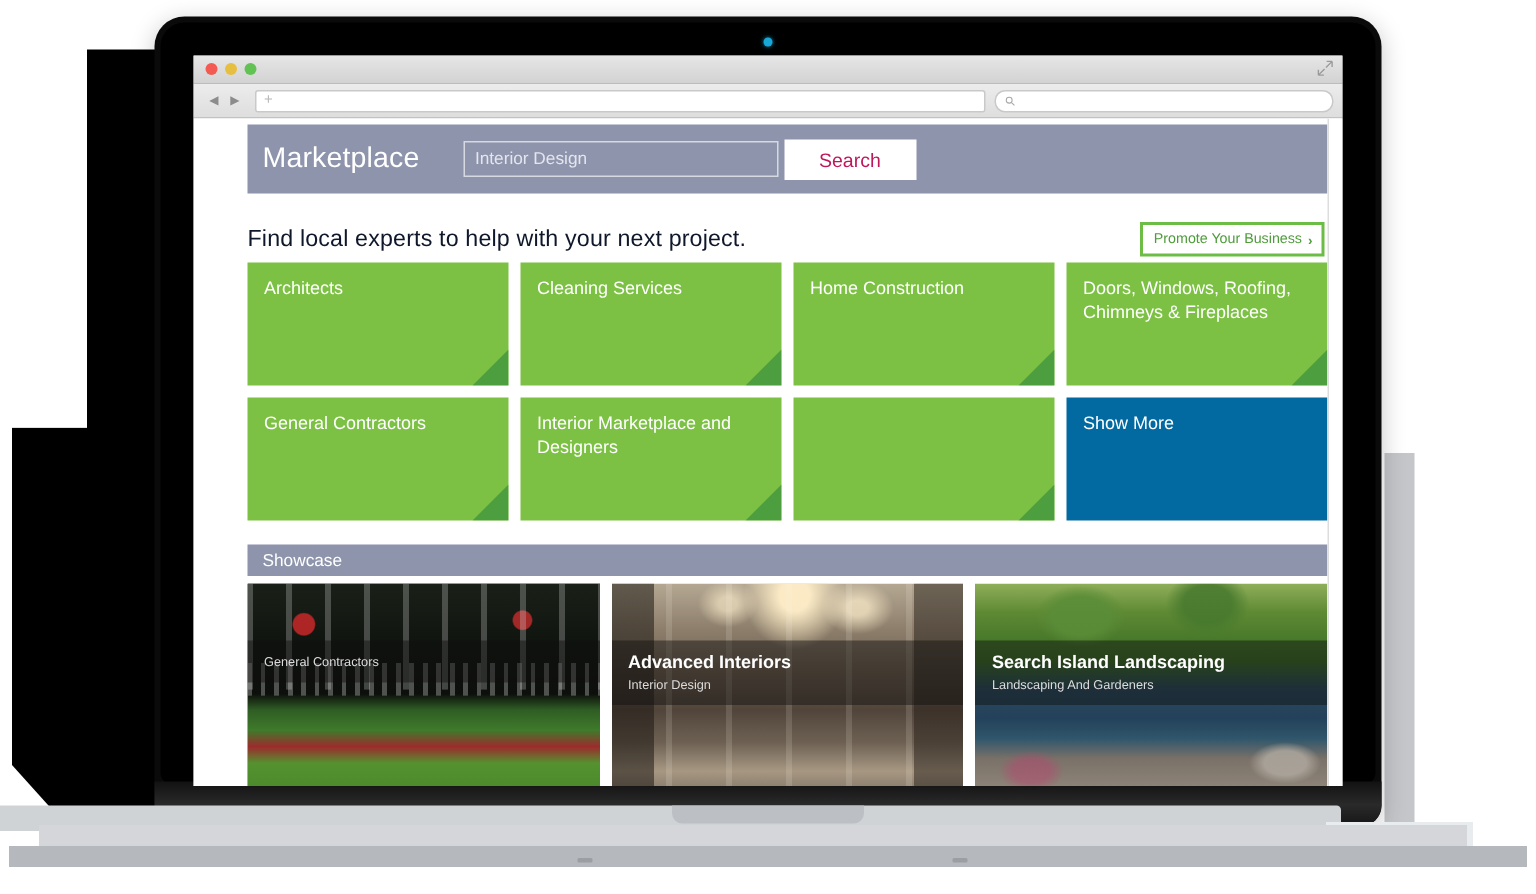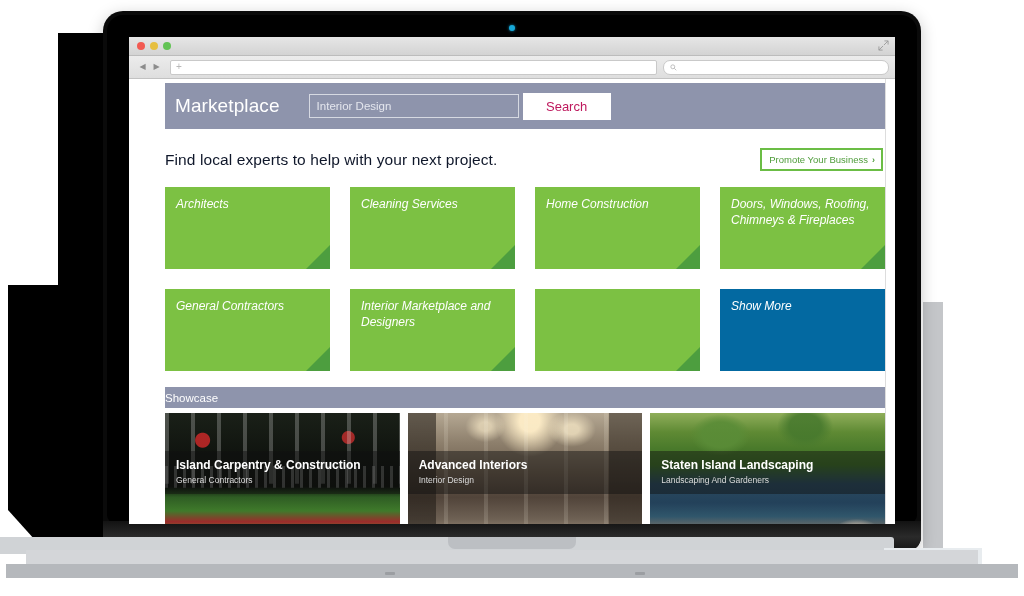--- a/index.html
+++ b/index.html
@@ -329,25 +329,24 @@
     background: #ffffff;
     display: flex;
     align-items: center;
     gap: 4px;
     cursor: pointer;
     white-space: nowrap;
   }
   .promote-btn .chev { font-size: 9px; font-weight: bold; }
 
   .tiles {
-    margin: 16px 10px 0 36px;
+    margin: 4px 10px 0 36px;
     display: grid;
     grid-template-columns: repeat(4, 1fr);
-    gap: 20px;
-    font-style: italic;
+    gap: 8px;
   }
   .tile {
     position: relative;
     height: 82px;
     background: #7cc143;
     overflow: hidden;
     cursor: pointer;
   }
   .tile.dark { background: #0369a1; }
   .tile-label {
@@ -368,20 +367,21 @@
     border-left: 24px solid transparent;
     border-bottom: 24px solid #4d9e3f;
   }
 
   .showcase-bar {
     margin: 16px 10px 0 36px;
     height: 21px;
     background: #8e94ac;
     display: flex;
     align-items: center;
+    padding-left: 10px;
   }
   .showcase-title {
     color: #ffffff;
     font-size: 11.5px;
   }
   .showcase-grid {
     margin: 5px 10px 0 36px;
     display: grid;
     grid-template-columns: repeat(3, 1fr);
     gap: 8px;
@@ -584,35 +584,34 @@
         </div>
 
         <div class="showcase-bar">
           <span class="showcase-title">Showcase</span>
         </div>
 
         <div class="showcase-grid">
           <div class="sc-card">
             <div class="sc-photo photo-porch"></div>
             <div class="sc-overlay">
-              <span class="sc-name">Island Carpentry &amp; Construction</span>
               <span class="sc-cat">General Contractors</span>
             </div>
           </div>
           <div class="sc-card">
             <div class="sc-photo photo-interior"></div>
             <div class="sc-overlay">
               <span class="sc-name">Advanced Interiors</span>
               <span class="sc-cat">Interior Design</span>
             </div>
           </div>
           <div class="sc-card">
             <div class="sc-photo photo-landscape"></div>
             <div class="sc-overlay">
-              <span class="sc-name">Staten Island Landscaping</span>
+              <span class="sc-name">Search Island Landscaping</span>
               <span class="sc-cat">Landscaping And Gardeners</span>
             </div>
           </div>
         </div>
 
       </div>
     </div>
   </div>
 </div>
 

